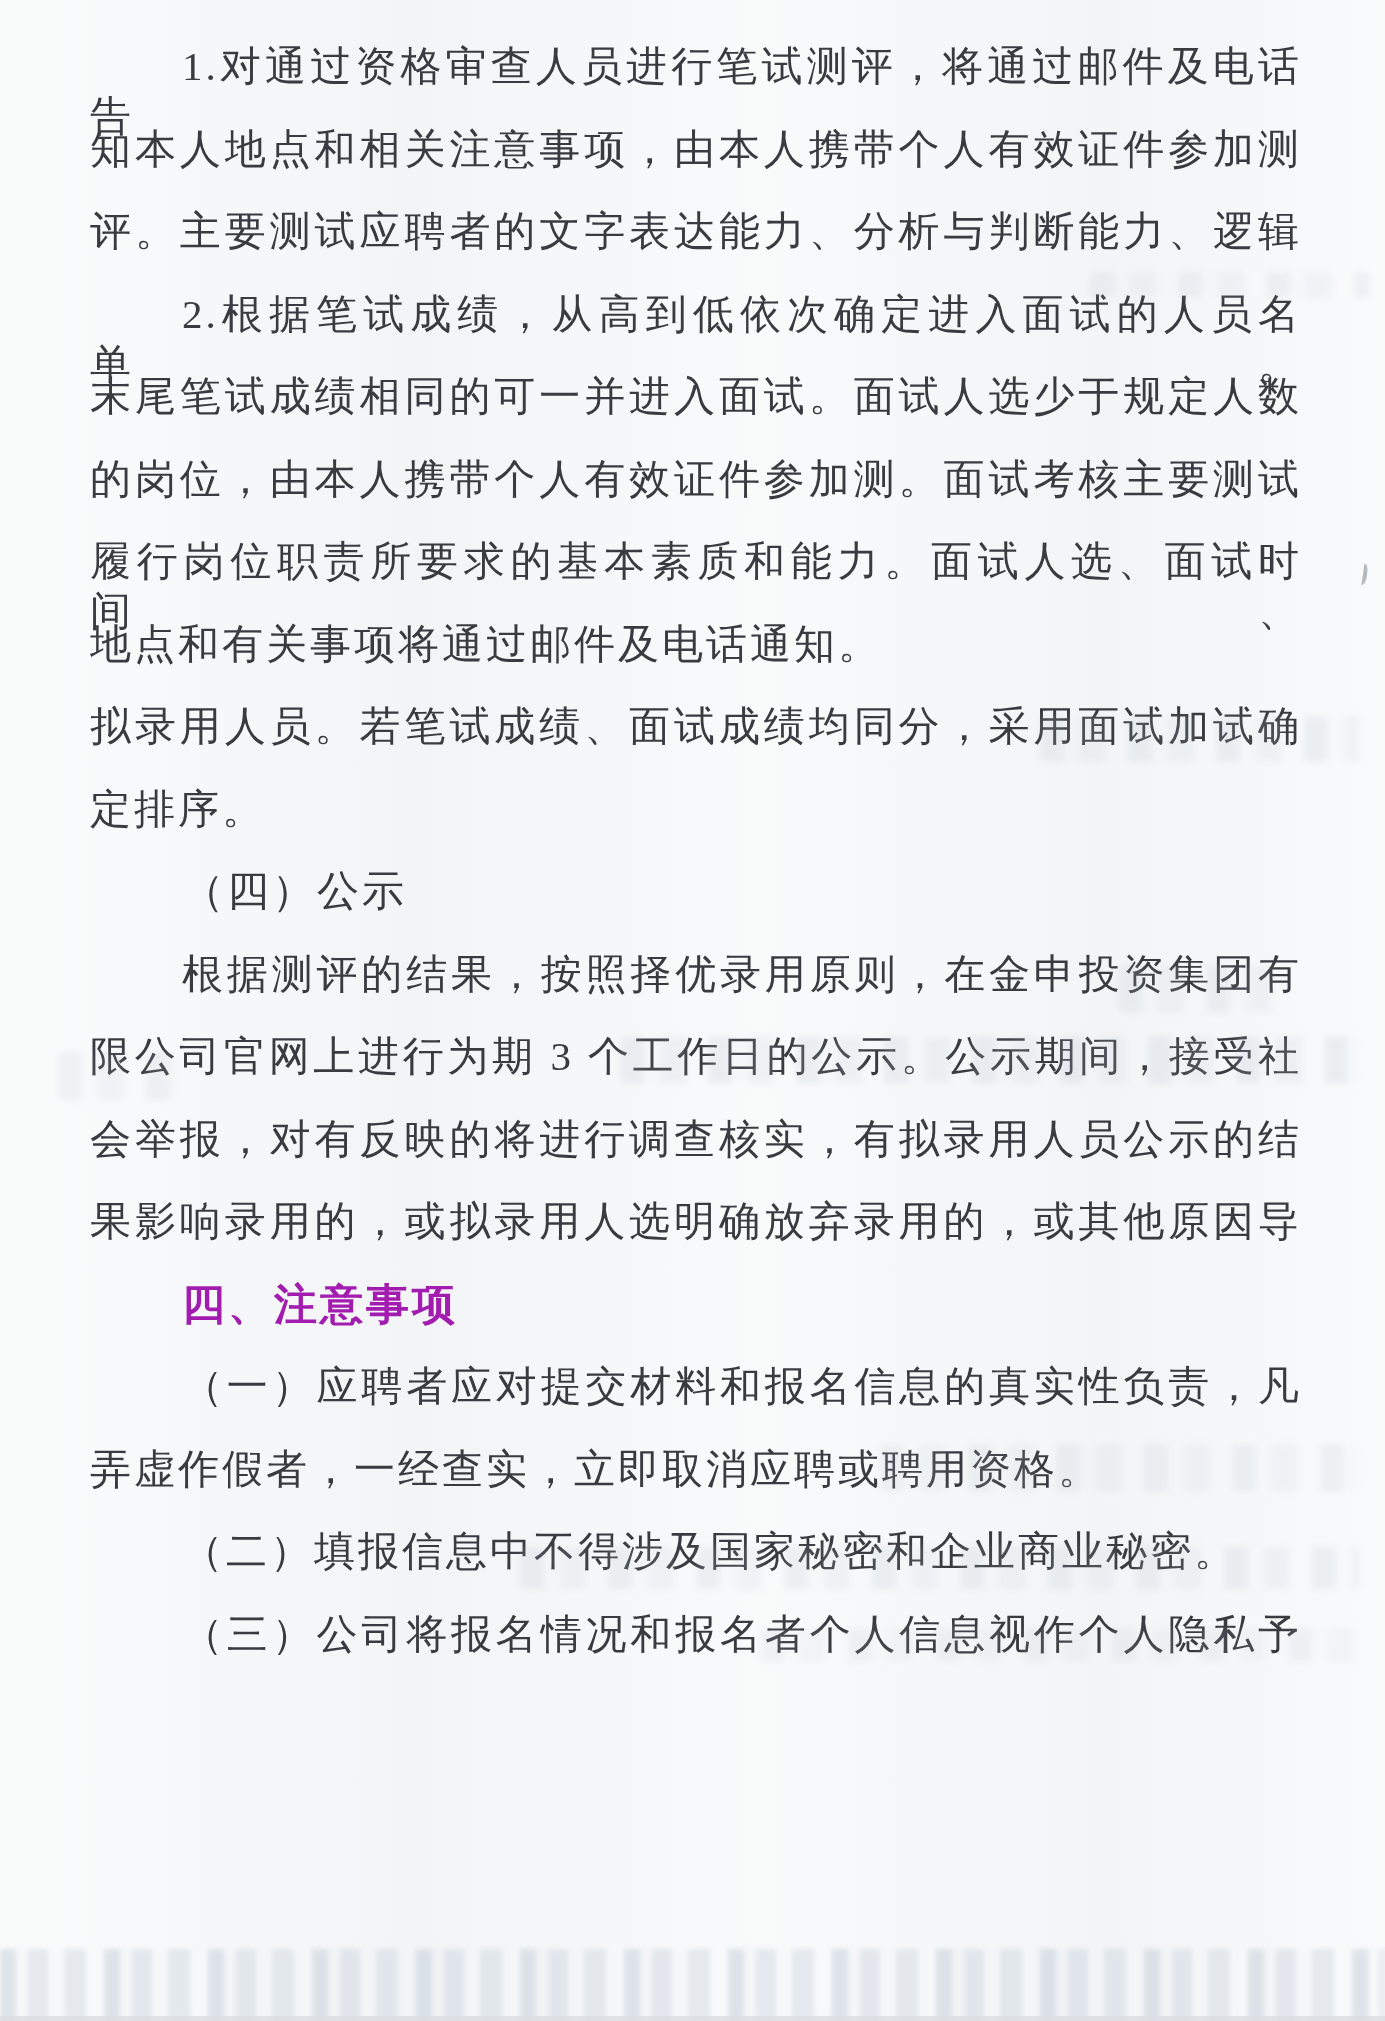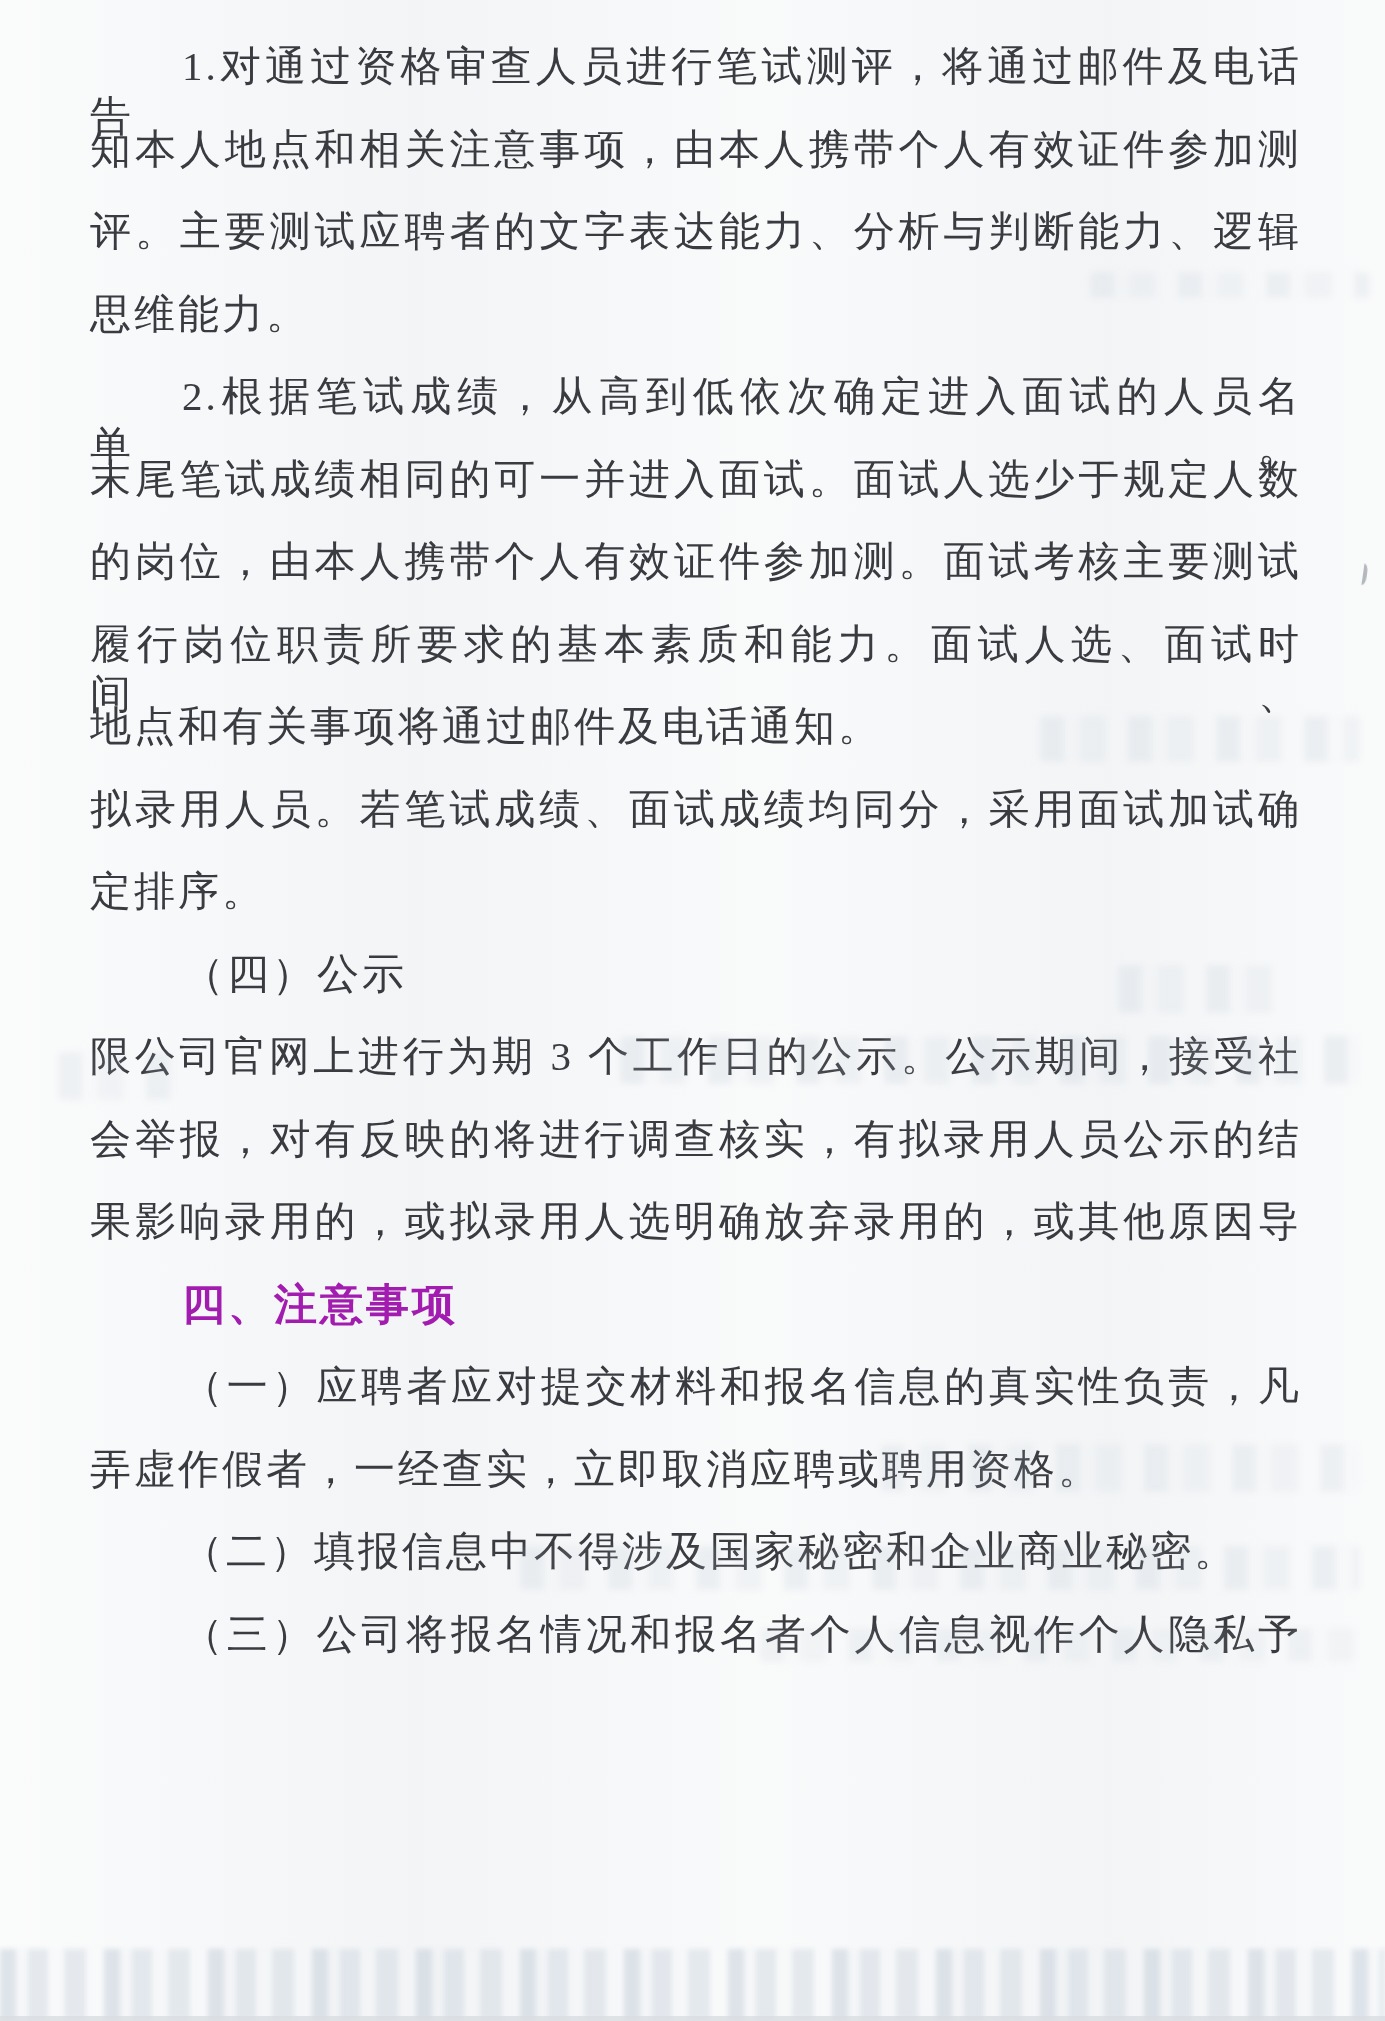--- a/index.html
+++ b/index.html
@@ -92,29 +92,29 @@
 </style>
 </head>
 <body>
 
 <div class="page">
 
   <div class="doc">
       <div class="line indent justify">1.对通过资格审查人员进行笔试测评，将通过邮件及电话告</div>
       <div class="line justify">知本人地点和相关注意事项，由本人携带个人有效证件参加测</div>
       <div class="line justify">评。主要测试应聘者的文字表达能力、分析与判断能力、逻辑</div>
-      <div class="line">思维能力。</div>
       <div class="line indent justify">2.根据笔试成绩，从高到低依次确定进入面试的人员名单。</div>
       <div class="line justify">末尾笔试成绩相同的可一并进入面试。面试人选少于规定人数</div>
       <div class="line justify">的岗位，由本人携带个人有效证件参加测。面试考核主要测试</div>
       <div class="line justify">履行岗位职责所要求的基本素质和能力。面试人选、面试时间、</div>
       <div class="line">地点和有关事项将通过邮件及电话通知。</div>
       <div class="line justify">拟录用人员。若笔试成绩、面试成绩均同分，采用面试加试确</div>
       <div class="line">定排序。</div>
       <div class="line indent heading-sub">（四）公示</div>
+      <div class="line indent justify">根据测评的结果，按照择优录用原则，在金申投资集团有</div>
       <div class="line justify">限公司官网上进行为期 3 个工作日的公示。公示期间，接受社</div>
       <div class="line justify">会举报，对有反映的将进行调查核实，有拟录用人员公示的结</div>
       <div class="line justify">果影响录用的，或拟录用人选明确放弃录用的，或其他原因导</div>
       <div class="line indent heading-main">四、注意事项</div>
       <div class="line indent justify">（一）应聘者应对提交材料和报名信息的真实性负责，凡</div>
       <div class="line">弄虚作假者，一经查实，立即取消应聘或聘用资格。</div>
       <div class="line indent">（二）填报信息中不得涉及国家秘密和企业商业秘密。</div>
       <div class="line indent justify">（三）公司将报名情况和报名者个人信息视作个人隐私予</div>
     </div>
 

